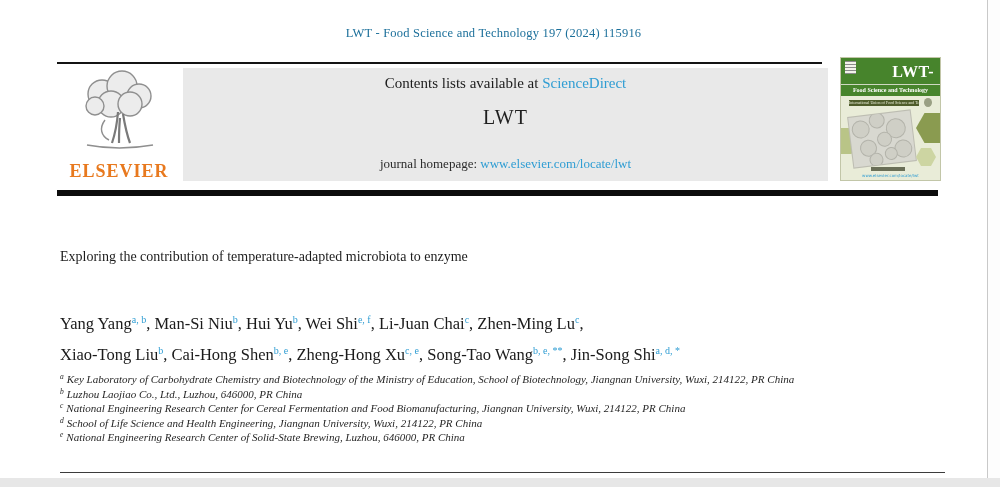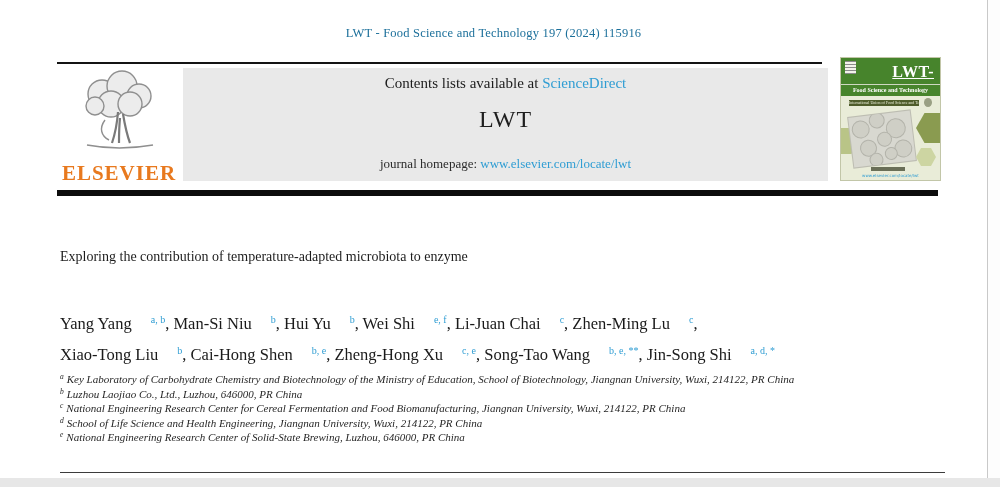--- a/index.html
+++ b/index.html
@@ -14,39 +14,39 @@
             font-size:12.5px;color:#1b6f9a;letter-spacing:.2px;}
 
   
   .rule-thin{position:absolute;left:57px;top:62px;width:765px;height:2px;background:#141414;}
   .rule-thick{position:absolute;left:57px;top:190px;width:881px;height:6px;background:#0d0d0d;}
   .rule-foot{position:absolute;left:60px;top:472px;width:885px;height:1px;background:#3c3c3c;}
 
   
   .publisher{position:absolute;left:57px;top:70px;width:124px;height:114px;text-align:center;}
   .publisher svg{display:block;margin:0 auto;}
-  .publisher-name{font-size:21px;font-weight:bold;color:#e8791e;letter-spacing:1px;margin-top:1px;}
+  .publisher-name{font-size:18px;font-weight:bold;color:#e8791e;letter-spacing:1px;margin-top:1px;}
 
   
   .banner{position:absolute;left:183px;top:68px;width:645px;height:113px;background:#e9e9e9;}
   .contents-line{position:absolute;left:0;top:7px;width:100%;text-align:center;font-size:15px;color:#1c1c1c;}
   .link-blue{color:#2f9dd3;cursor:pointer;}
   .journal-name{position:absolute;left:0;top:38px;width:100%;text-align:center;
-                font-size:24px;color:#1f1f1f;letter-spacing:1px;}
+                font-size:20px;color:#1f1f1f;letter-spacing:1px;}
   .homepage-line{position:absolute;left:0;bottom:9px;width:100%;text-align:center;
                  font-family:Liberation Serif, serif;font-size:13px;color:#2b2b2b;}
 
   
   .cover{position:absolute;left:841px;top:58px;width:99px;height:122px;background:#e9ecd8;
          outline:1px solid #c2c6a8;overflow:hidden;}
   .cover-head{position:absolute;left:0;top:0;width:100%;height:38px;background:#47842c;}
   .cover-barcode{position:absolute;left:4px;top:3px;width:11px;height:13px;background:#f2f2ea;
                  background-image:repeating-linear-gradient(#8a8a8a 0 1px,transparent 1px 3px);}
   .cover-title{position:absolute;right:6px;top:5px;font-size:16px;font-weight:bold;color:#ffffff;
-               font-family:"Liberation Serif",serif;letter-spacing:.5px;text-decoration:underline;}
+               font-family:"Liberation Serif",serif;letter-spacing:.5px;}
   .cover-subtitle{position:absolute;left:0;bottom:3px;width:100%;text-align:center;font-size:6px;
                   font-weight:bold;color:#ffffff;border-top:1px solid #cfd8c2;padding-top:2px;}
   .cover-band{position:absolute;left:8px;top:42px;width:70px;height:6px;background:#4f5c2b;}
   .cover-band-text{display:block;font-size:4px;line-height:6px;color:#e9ecd8;text-align:center;
                    white-space:nowrap;overflow:hidden;}
   .cover-emblem{position:absolute;right:8px;top:40px;width:8px;height:9px;border-radius:50%;
                 background:#9aa084;}
   .cover-hex1{position:absolute;right:-10px;top:55px;width:34px;height:30px;background:#8a9b50;
               clip-path:polygon(25% 0,75% 0,100% 50%,75% 100%,25% 100%,0 50%);}
   .cover-hex2{position:absolute;left:-12px;top:70px;width:30px;height:26px;background:#b9c487;
@@ -59,21 +59,21 @@
   .cover-footer-mark{position:absolute;left:30px;bottom:9px;width:34px;height:4px;background:#6a6f57;}
   .cover-footer-url{position:absolute;left:0;bottom:2px;width:100%;text-align:center;
                     font-size:4px;line-height:5px;color:#2f9dd3;
                     font-family:"DejaVu Sans",sans-serif;white-space:nowrap;}
 
   
   .article-title{position:absolute;left:60px;top:241px;width:880px;font-size:14px;
                  line-height:31px;color:#1c1c1c;}
   .authors{position:absolute;left:60px;top:310px;width:880px;font-size:16.5px;
            line-height:28.5px;color:#1a1a1a;}
-  .authors .sup{font-size:10px;position:relative;top:-6px;color:#2f9dd3;margin-left:19px;}
+  .authors .sup{font-size:10px;position:relative;top:-6px;color:#2f9dd3;margin-left:0;}
   .affils{position:absolute;left:60px;top:373px;width:900px;font-size:11px;font-style:italic;
           line-height:13.5px;color:#262626;}
   .affils .row{white-space:nowrap;}
   .affils .sup{font-size:7.5px;position:relative;top:-4px;margin-right:3px;}
 </style>
 </head>
 <body>
 
 <div id="stage">
   <div class="page">

